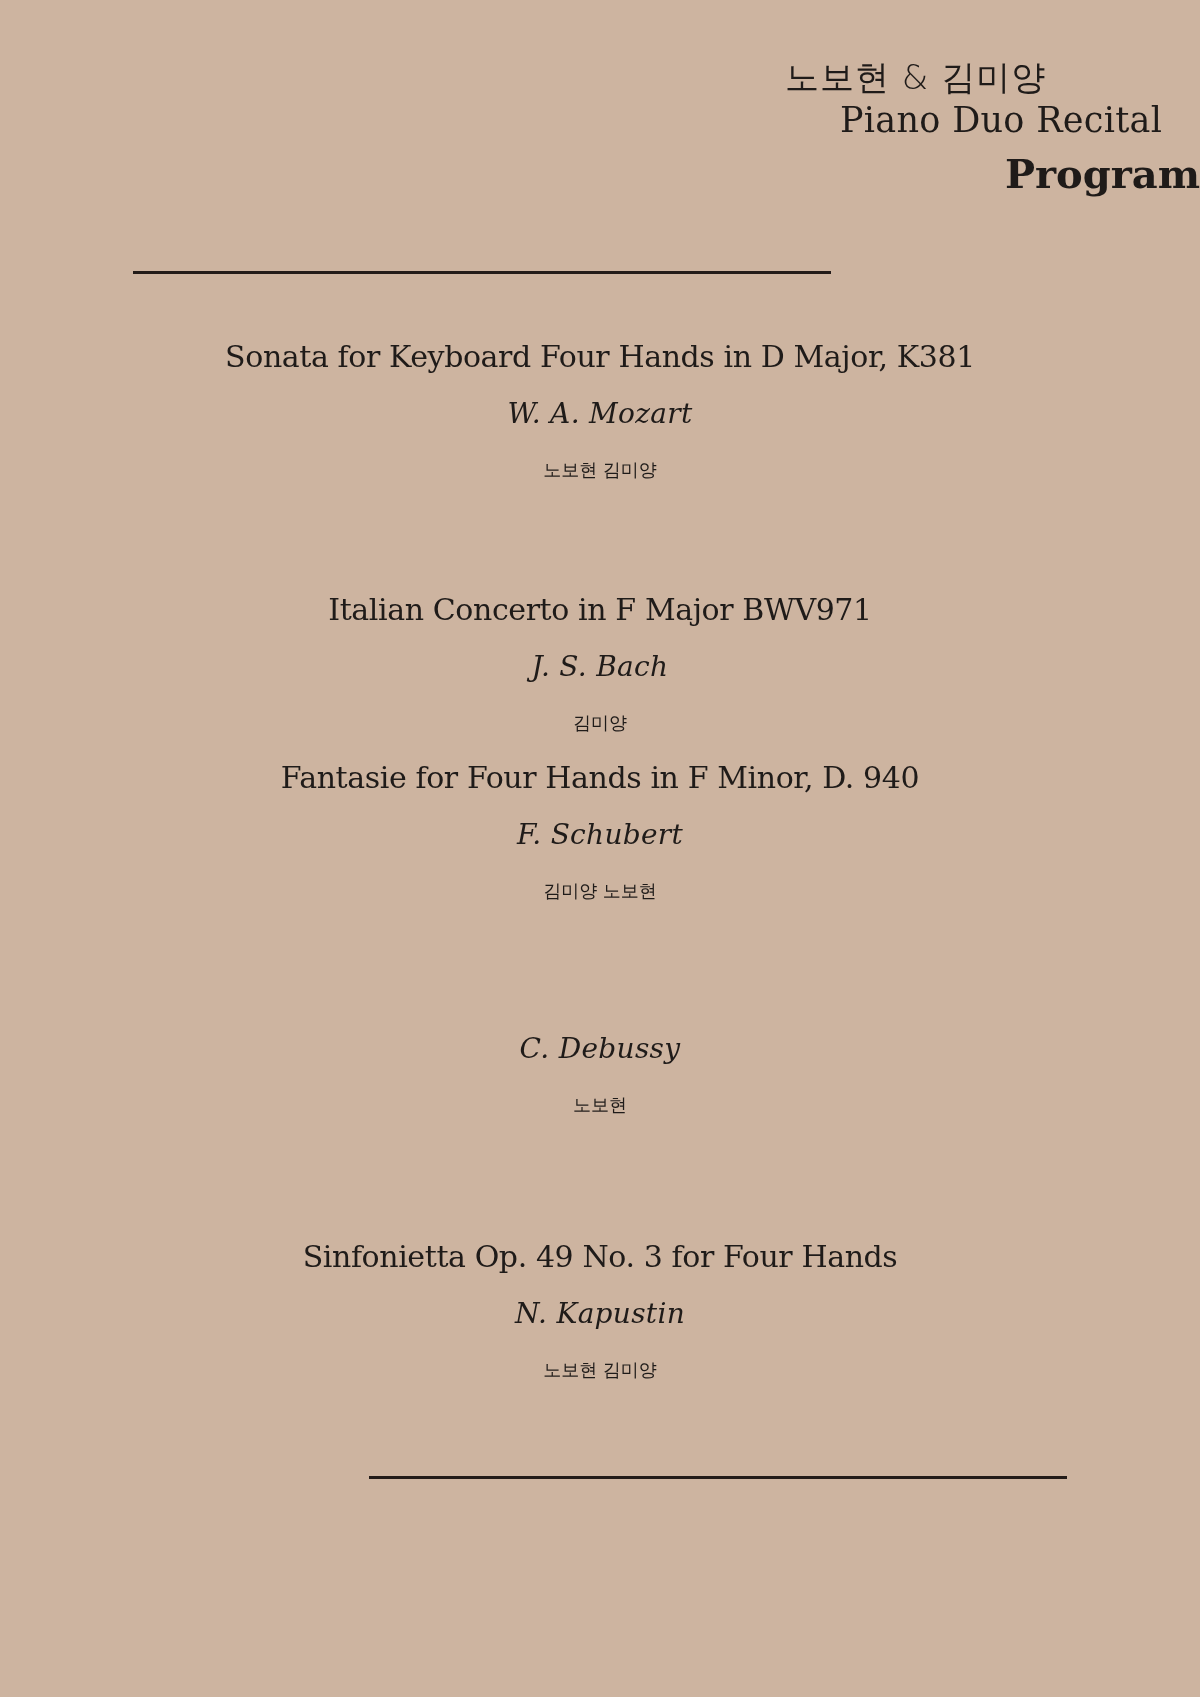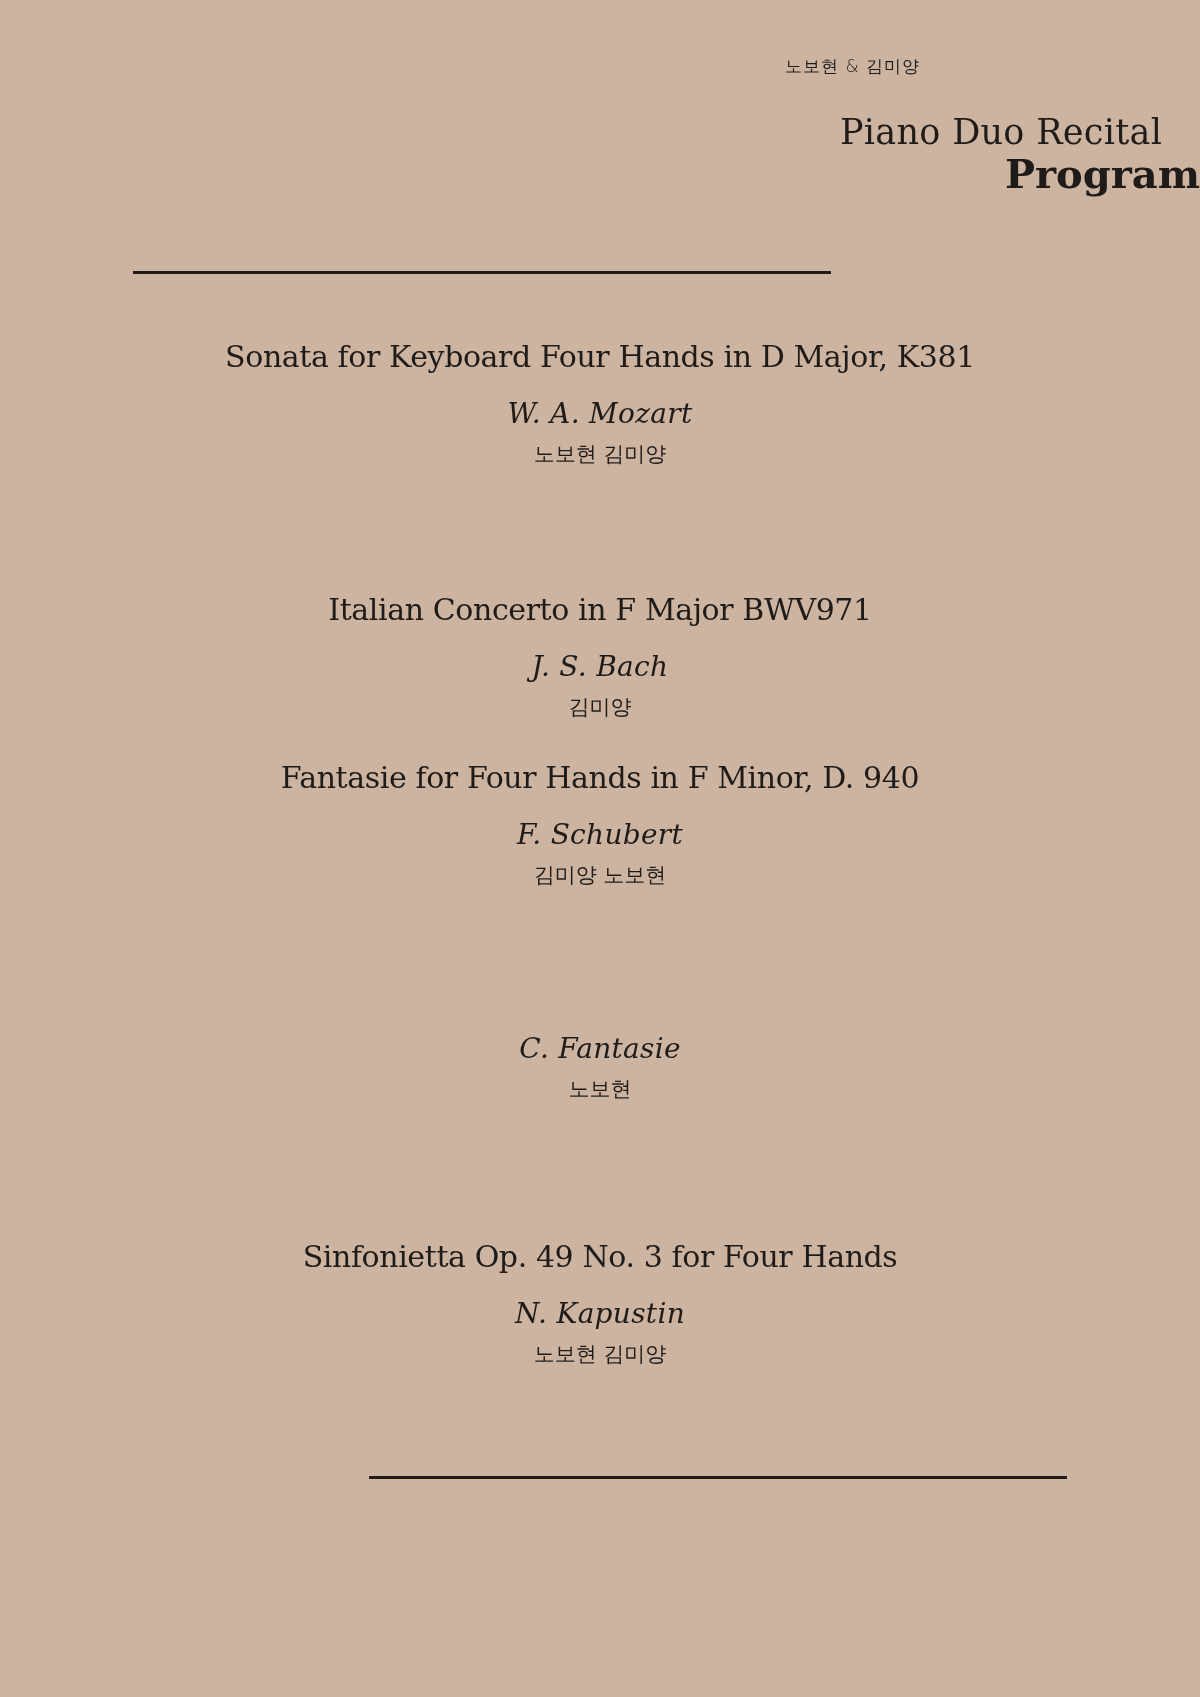--- a/index.html
+++ b/index.html
@@ -13,34 +13,33 @@
       position: relative;
       overflow: hidden;
       color: #1f1b19;
       font-family: "DejaVu Serif", "Liberation Serif", serif;
     }
     .performers-title {
       position: absolute;
       left: 785px;
       top: 55px;
       font-family: "DejaVu Sans", "Liberation Sans", sans-serif;
-      font-size: 17px;
+      font-size: 34px;
       font-weight: 300;
       letter-spacing: 1px;
       white-space: nowrap;
     }
     .recital-title {
       position: absolute;
       left: 840px;
       top: 100px;
       font-size: 35px;
       font-weight: 300;
       white-space: nowrap;
       letter-spacing: 0.3px;
-      margin-top: 12px;
     }
     .program-heading {
       position: absolute;
       left: 0;
       width: 1200px;
       top: 150px;
       text-align: right;
       font-size: 40px;
       font-weight: 700;
     }
@@ -68,23 +67,23 @@
     .piece-composer {
       margin-top: 17px;
       font-size: 28px;
       font-weight: 300;
       line-height: 40px;
       height: 40px;
       letter-spacing: 0.3px;
       font-style: italic;
     }
     .piece-performers {
-      margin-top: 0;
+      margin-top: 16px;
       font-family: "DejaVu Sans", "Liberation Sans", sans-serif;
-      font-size: 21px;
+      font-size: 18px;
       font-weight: 300;
       line-height: 40px;
       height: 40px;
     }
   </style>
 </head>
 <body>
 
 <div>
   <div class="performers-title">노보현 &amp; 김미양</div>
@@ -107,21 +106,21 @@
   <div class="piece-performers">김미양</div>
 </div>
 
 <div class="piece" style="top:758px;">
   <div class="piece-title">Fantasie for Four Hands in F Minor, D. 940</div>
   <div class="piece-composer">F. Schubert</div>
   <div class="piece-performers">김미양 노보현</div>
 </div>
 
 <div class="piece" style="top:1012px;">
-  <div class="piece-composer">C. Fantasie</div>
+  <div class="piece-composer">C. Debussy</div>
   <div class="piece-performers">노보현</div>
 </div>
 
 <div class="piece" style="top:1237px;">
   <div class="piece-title">Sinfonietta Op. 49 No. 3 for Four Hands</div>
   <div class="piece-composer">N. Kapustin</div>
   <div class="piece-performers">노보현 김미양</div>
 </div>
 
 <div class="rule rule-bottom"></div>

